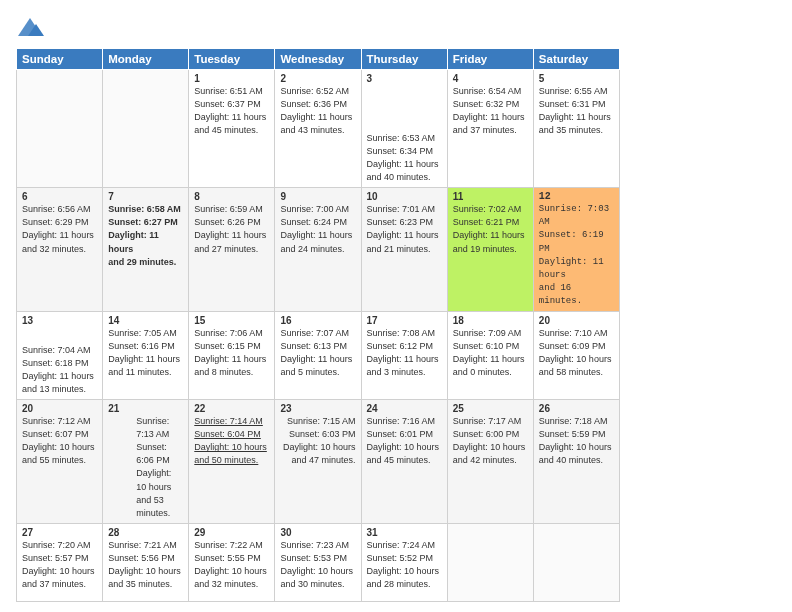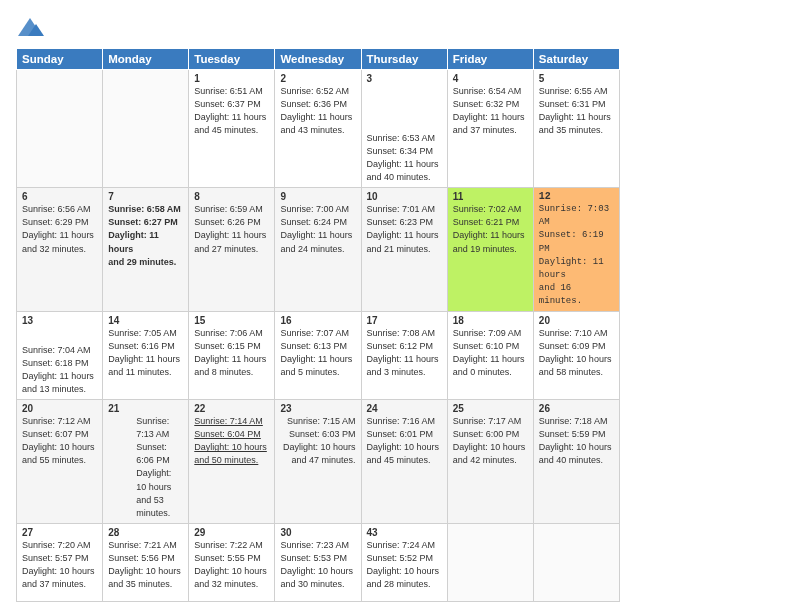--- a/index.html
+++ b/index.html
@@ -354,21 +354,21 @@
 and 32 minutes.</div>
           </td>
           <td>
             <span class="day-num">30</span>
             <div class="day-detail" style="white-space: pre-line;">Sunrise: 7:23 AM
 Sunset: 5:53 PM
 Daylight: 10 hours
 and 30 minutes.</div>
           </td>
           <td>
-            <span class="day-num">43</span>
+            <span class="day-num">31</span>
             <div class="day-detail" style="white-space: pre-line;">Sunrise: 7:24 AM
 Sunset: 5:52 PM
 Daylight: 10 hours
 and 28 minutes.</div>
           </td>
           <td class="empty"></td>
           <td class="empty"></td>
         </tr>
       </tbody>
   </table>

